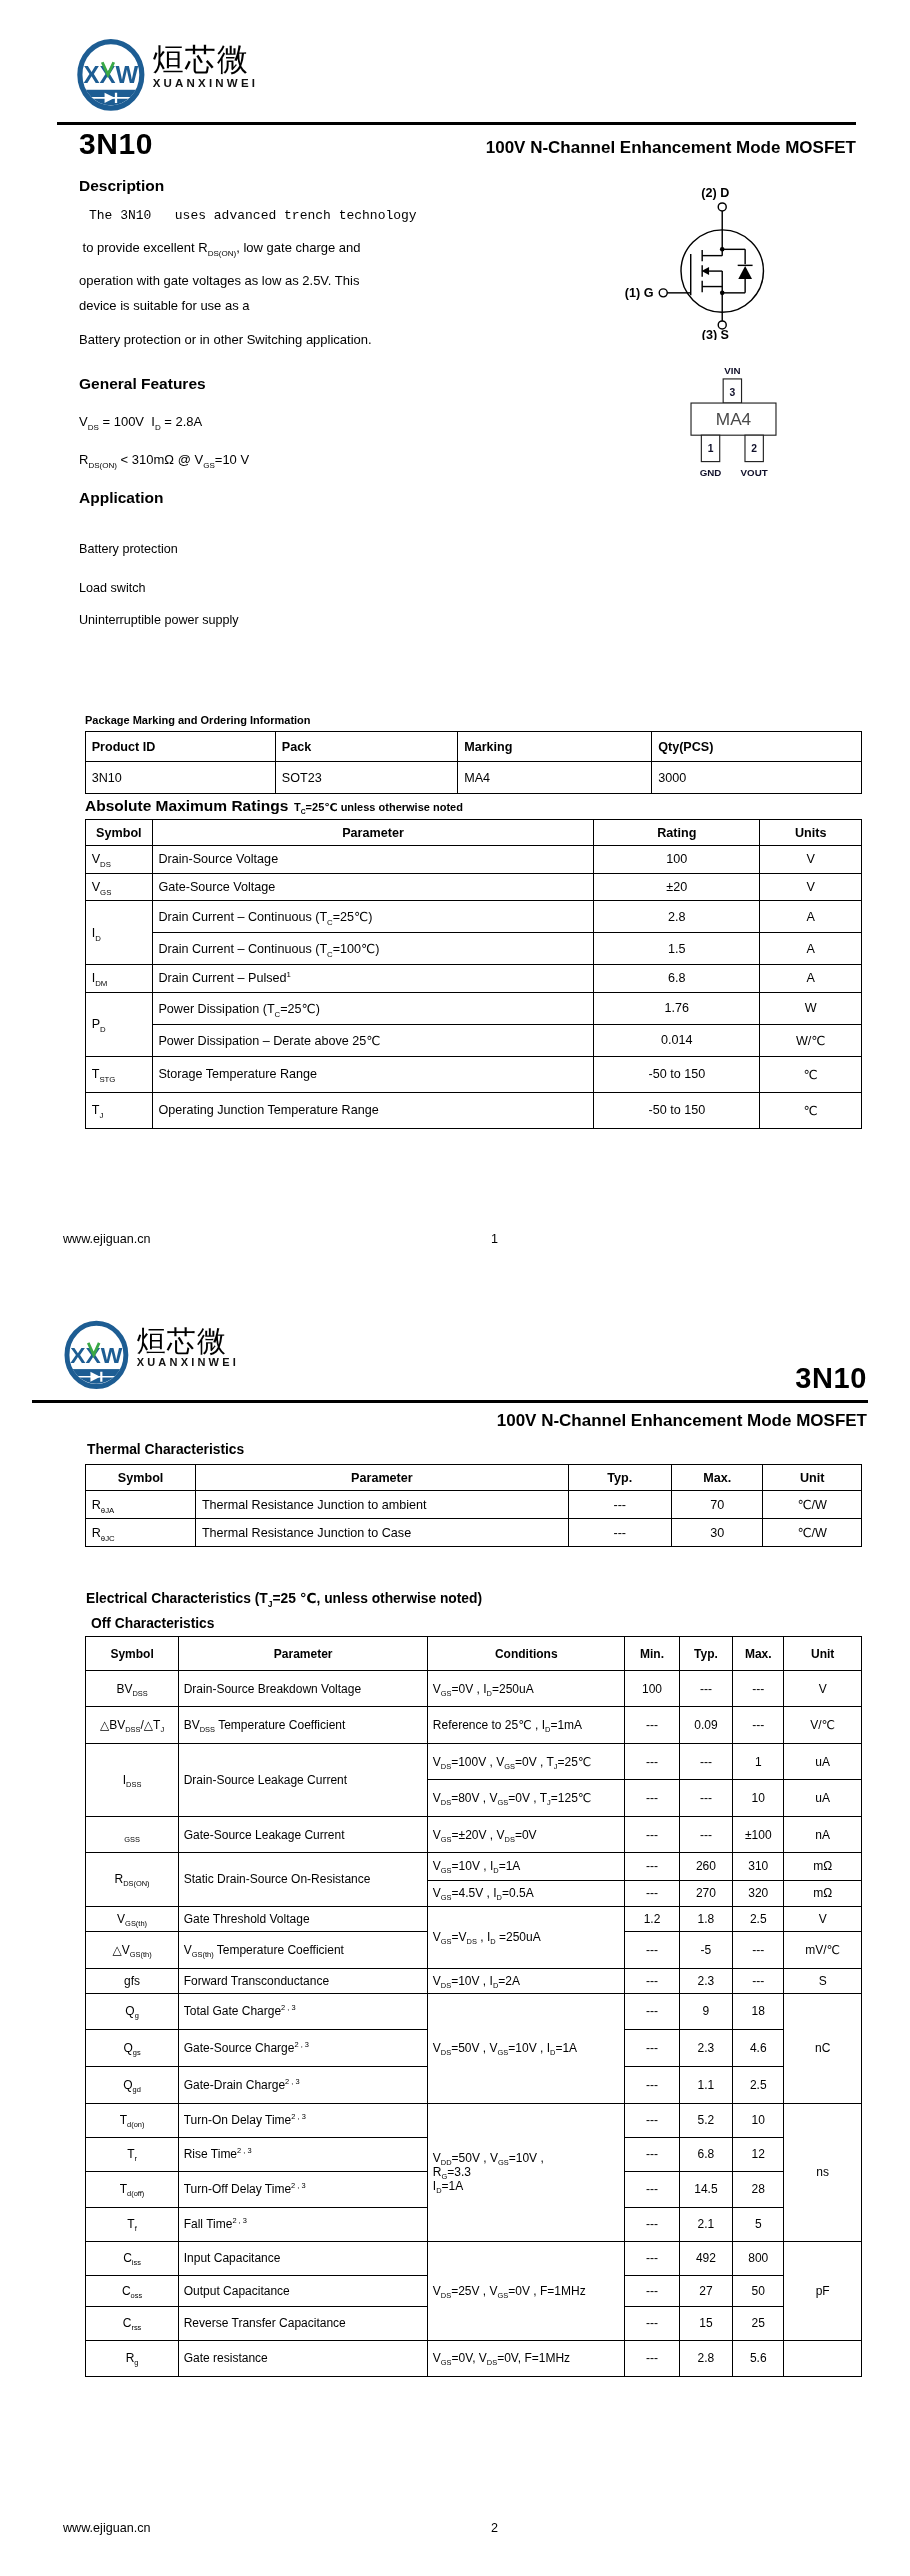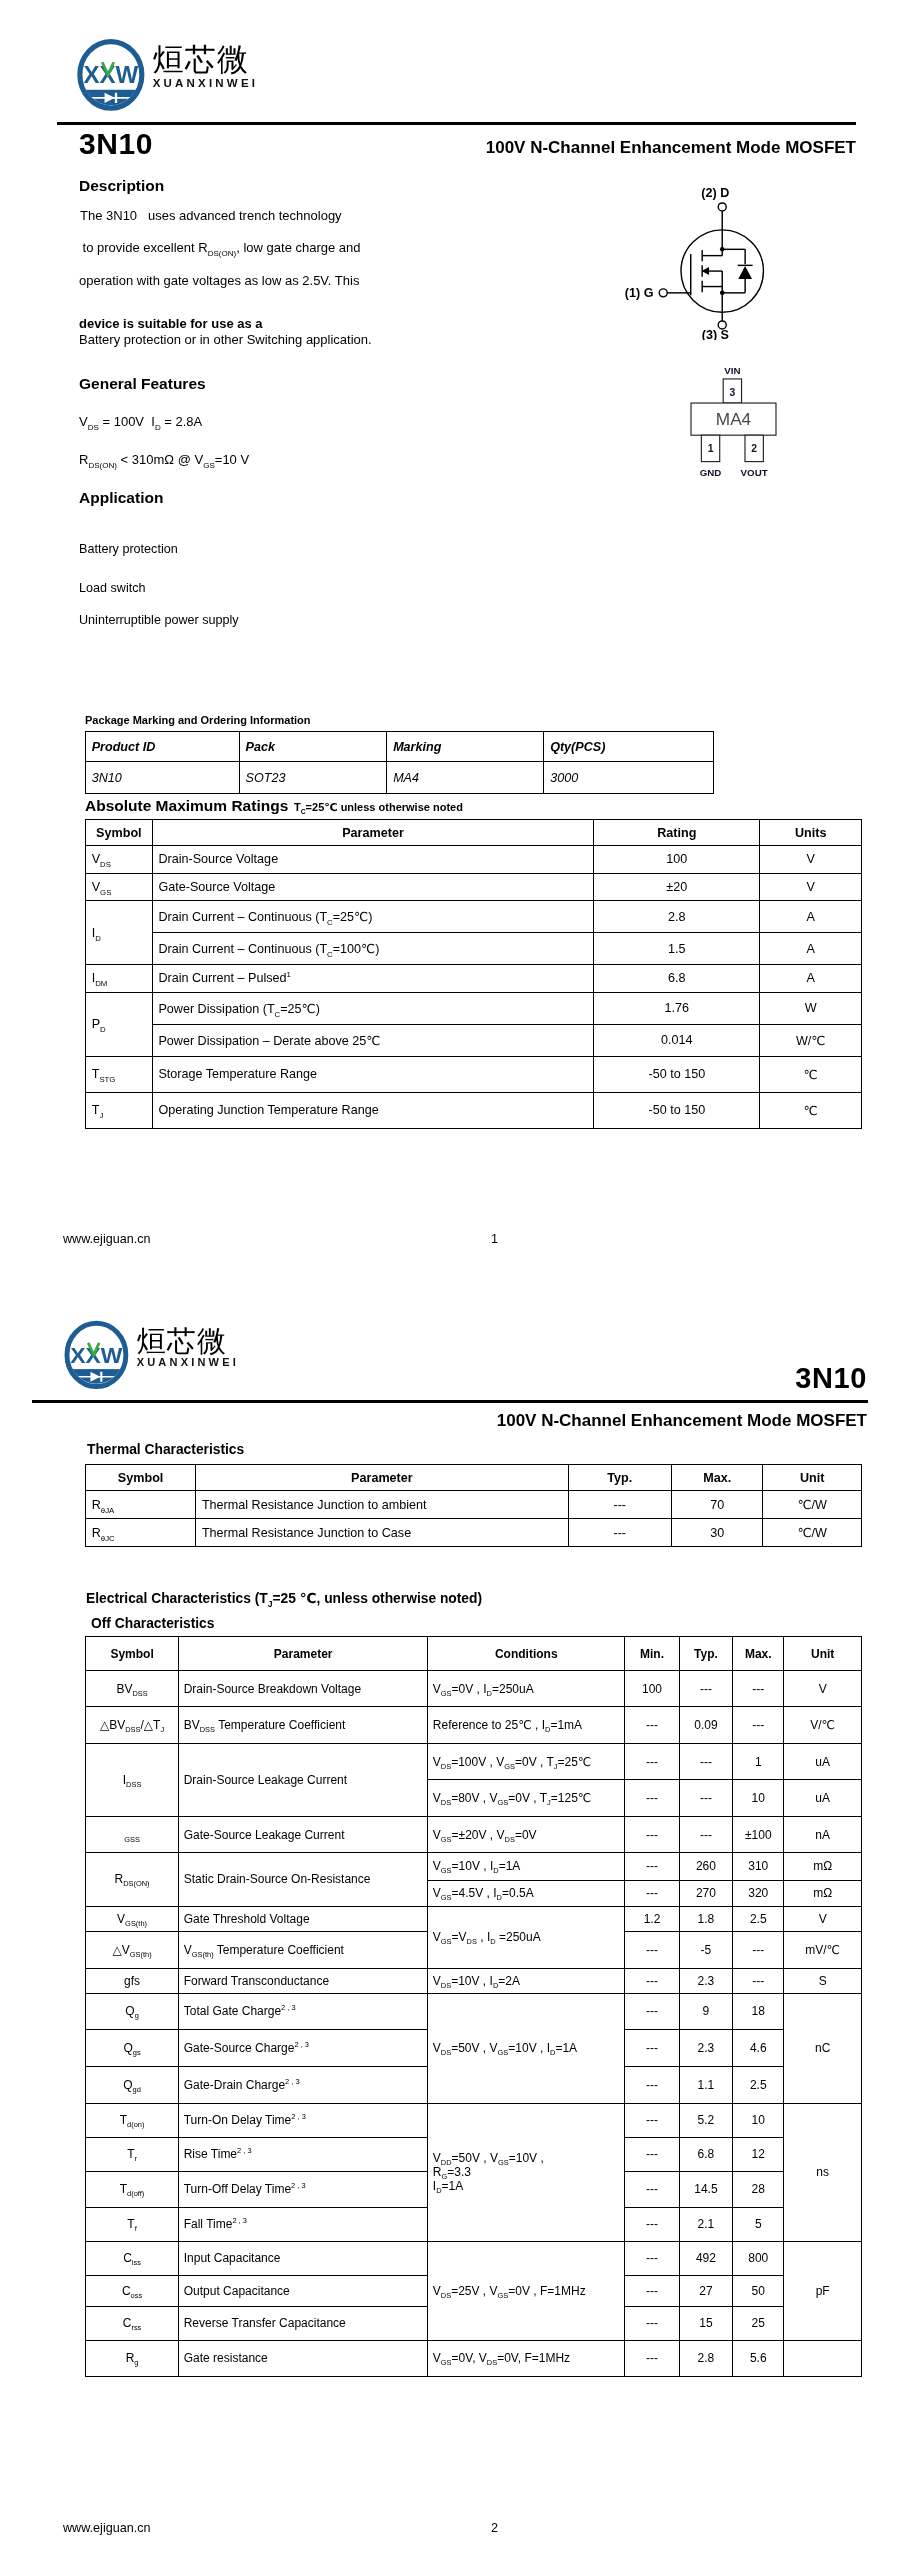--- a/index.html
+++ b/index.html
@@ -61,24 +61,24 @@
       <div class="logo-en">XUANXINWEI</div>
     </div>
   </div>
 
   <div class="abs rule" style="left:57px;top:122px;width:799px;"></div>
 
   <div class="abs part-big" style="left:79px;top:127px;">3N10</div>
   <div class="abs doc-title ra" style="left:321px;top:138px;width:535px;">100V N-Channel Enhancement Mode MOSFET</div>
 
   <div class="abs h-sec" style="left:79px;top:177px;">Description</div>
-  <div class="abs body-line" style="left:80px;top:208px;"><span>The 3N10&nbsp;&nbsp; uses advanced trench technology</span></div>
+  <div class="abs body-line" style="left:89px;top:208px;font-family:Liberation Mono, monospace;"><span>The 3N10&nbsp;&nbsp; uses advanced trench technology</span></div>
   <div class="abs body-line" style="left:79px;top:240px;"><span>&nbsp;to provide excellent R</span><sub>DS(ON)</sub><span>, low gate charge and</span></div>
   <div class="abs body-line" style="left:79px;top:273px;"><span>operation with gate voltages as low as 2.5V. This</span></div>
-  <div class="abs body-line" style="left:79px;top:316px;font-weight:bold;"><span>device is suitable for use as a</span></div>
+  <div class="abs body-line" style="left:79px;top:298px;"><span>device is suitable for use as a</span></div>
   <div class="abs body-line" style="left:79px;top:332px;"><span>Battery protection or in other Switching application.</span></div>
 
   <svg class="abs" style="left:622px;top:185px;" width="189" height="155" viewBox="0 0 330 270">
     <g stroke="#000" stroke-width="2.5" fill="none">
       <circle cx="175" cy="150" r="72"></circle>
       <circle cx="175" cy="38" r="7"></circle>
       <circle cx="72" cy="188" r="7"></circle>
       <circle cx="175" cy="244" r="7"></circle>
       <line x1="175" y1="45" x2="175" y2="112"></line>
       <line x1="175" y1="188" x2="175" y2="237"></line>
@@ -126,21 +126,21 @@
     <text x="46" y="195" text-anchor="middle" font-size="17" font-weight="bold" fill="#10102a">GND</text>
     <text x="122" y="195" text-anchor="middle" font-size="17" font-weight="bold" fill="#10102a">VOUT</text>
   </svg>
 
   <div class="abs h-sec" style="left:79px;top:489px;">Application</div>
   <div class="abs app-line" style="left:79px;top:542px;">Battery protection</div>
   <div class="abs app-line" style="left:79px;top:581px;text-align:right;">Load switch</div>
   <div class="abs app-line" style="left:79px;top:613px;">Uninterruptible power supply</div>
 
   <div class="abs h-small" style="left:85px;top:714px;">Package Marking and Ordering Information</div>
-  <div class="abs" style="left:85px;top:731px;width:629px;font-style:italic;">
+  <div class="abs" style="left:85px;top:731px;width:777px;">
     <table>
       <colgroup>
           <col style="width:24.5%">
           <col style="width:23.5%">
           <col style="width:25%">
           <col style="width:27%">
         </colgroup>
       <tbody>
           <tr class="h52">
         <th class="l">Product ID</th>

